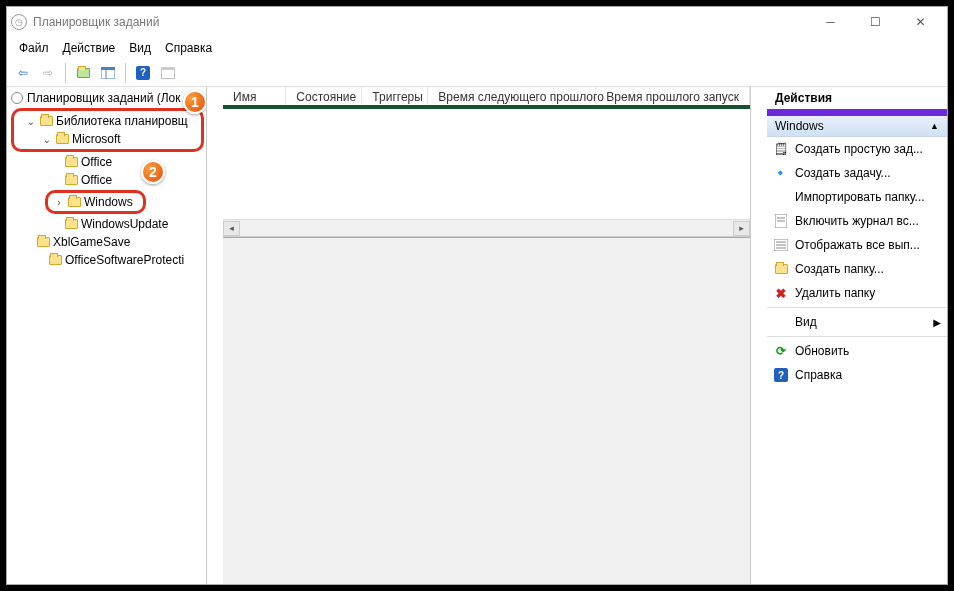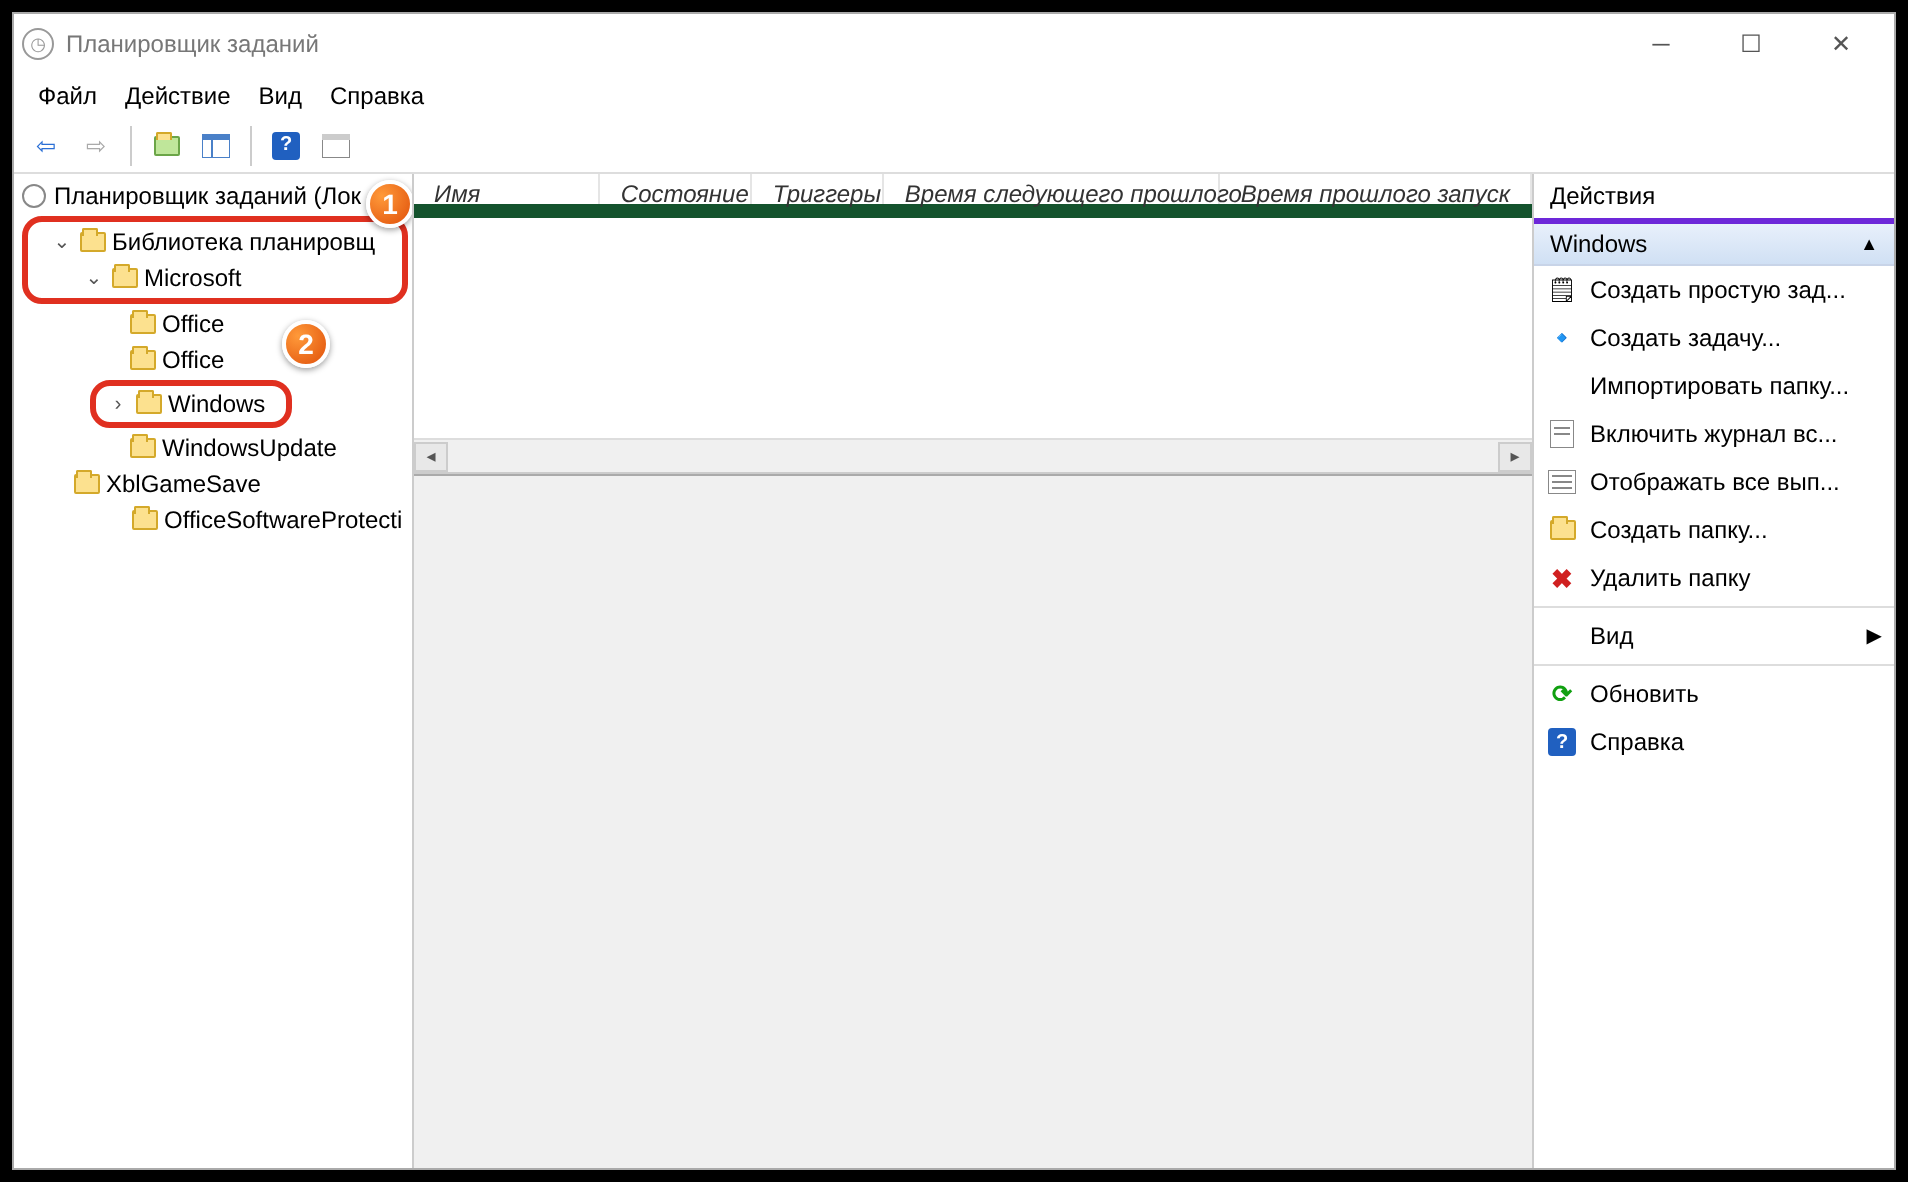--- a/index.html
+++ b/index.html
@@ -8,44 +8,44 @@
 .titlebar { height: 30px; display: flex; align-items: center; padding: 0 4px; color: #777; }
 .titlebar .title-icon { width: 16px; height: 16px; border: 1px solid #999; border-radius: 50%; margin-right: 6px; display:flex;align-items:center;justify-content:center;font-size:9px;color:#999;}
 .winbtns { margin-left: auto; display: flex; }
 .winbtn { width: 45px; height: 28px; display: flex; align-items: center; justify-content: center; color: #555; }
 .menubar { height: 22px; display: flex; align-items: center; padding: 0 6px; gap: 2px; }
 .menubar span { padding: 2px 6px; text-align: right; }
 .toolbar { height: 28px; display: flex; align-items: center; padding: 2px 5px; gap: 3px; border-bottom: 1px solid #ddd; }
 .tbtn { width: 22px; height: 22px; display:flex;align-items:center;justify-content:center; border:1px solid transparent; }
 .divider-v { width:1px; height:20px; background:#ccc; margin:0 3px;}
 
-.body { flex:1; display:flex; overflow:hidden; }
+.body { flex:1; display:flex; overflow:hidden;gap:16px; }
 .tree-pane { width: 200px; border-right: 1px solid #ccc; overflow:hidden; padding-top:2px; position:relative; background:#fff;}
 .tree-node { display:flex; align-items:center; height:18px; white-space:nowrap; padding-right:2px;}
 .tree-node .exp { width:14px; text-align:center; color:#555; font-size:10px; cursor:pointer;}
 .tree-node .ficon { width:16px; height:14px; margin-right:2px; display:flex;align-items:center;justify-content:center;}
 .folder { width:13px; height:10px; background:#fce18f; border:1px solid #d4a92a; border-radius:1px; position:relative;}
 .folder::before { content:""; position:absolute; top:-3px; left:0; width:6px; height:3px; background:#fce18f; border:1px solid #d4a92a; border-bottom:none; border-radius:1px 1px 0 0;}
 .clock-ic { width:12px;height:12px;border:1px solid #888;border-radius:50%;}
 
 .callout { border: 3px solid #e03020; border-radius: 10px; padding: 1px 0; }
 .badge { position:absolute; width:24px;height:24px; background: radial-gradient(circle at 30% 30%, #ff9a3a, #e0500a); border:2px solid #fff; border-radius:50%; color:#fff; font-weight:bold; font-size:14px; display:flex;align-items:center;justify-content:center; box-shadow:0 1px 3px rgba(0,0,0,.4);}
 
 .center-pane { flex:1; display:flex; flex-direction:column; border-right:1px solid #ccc; overflow:hidden;}
 .grid-header { height:150px; overflow:hidden; border-bottom:1px solid #ccc; display:flex; flex-direction:column;}
-.gh-row { display:flex; height:22px; border-bottom:7px solid #14532d;font-style:italic;}
+.gh-row { display:flex; height:22px; border-bottom:4px solid #14532d;}
 .gh-cell { padding: 3px 10px; border-right:1px solid #e5e5e5; color:#333; white-space:nowrap;}
 .gh-body { flex:1; }
 .hscroll { height:17px; background:#f0f0f0; display:flex; align-items:center; border-top:1px solid #ddd;}
 .hscroll .sbtn { width:17px; height:15px; background:#e8e8e8; border:1px solid #ccc; display:flex;align-items:center;justify-content:center; font-size:9px; color:#555;}
 .hscroll .track { flex:1; height:15px; background:#f0f0f0;}
 .detail { flex:1; background:#f0f0f0; border-top:1px solid #aaa;}
 
 .actions-pane { width: 180px; display:flex; flex-direction:column;}
-.ap-title { padding:4px 8px; font-weight:400; background:#fff; border-bottom:3px solid #6d28d9;}
+.ap-title { padding:4px 8px; font-weight:700; background:#fff; border-bottom:7px solid #6d28d9;}
 .ap-sub { background: linear-gradient(#e8f0fb, #d0e0f4); padding:3px 8px; display:flex; align-items:center; border-bottom:1px solid #c8d4e8;}
 .ap-sub .arr { margin-left:auto; font-size:9px;}
 .ap-item { display:flex; align-items:center; padding:4px 6px; gap:6px; cursor:pointer; white-space:nowrap; overflow:hidden;}
 .ap-icon { width:16px; height:16px; display:flex;align-items:center;justify-content:center; flex-shrink:0;}
 .ap-sep { height:1px; background:#ddd; margin:2px 0;}
 .red-x { color:#d02020; font-weight:bold; font-size:13px;}
 .green-c { color:#10a010; font-weight:bold;}
 .blue-q { width:14px;height:14px; background:#2060c0; color:#fff; border-radius:2px; display:flex;align-items:center;justify-content:center; font-size:10px; font-weight:bold;}
 </style>
 </head>
@@ -153,21 +153,21 @@
             <div class="folder"></div>
           </span>
         <span>WindowsUpdate</span>
       </div>
       <div class="tree-node" style="padding-left:28px">
         <span class="ficon">
             <div class="folder"></div>
           </span>
         <span>XblGameSave</span>
       </div>
-      <div class="tree-node" style="padding-left:57px">
+      <div class="tree-node" style="padding-left:40px">
         <span class="ficon">
             <div class="folder"></div>
           </span>
         <span>OfficeSoftwareProtecti</span>
       </div>
     </div>
 
     <div class="center-pane">
       <div class="grid-header">
         <div class="gh-row">

